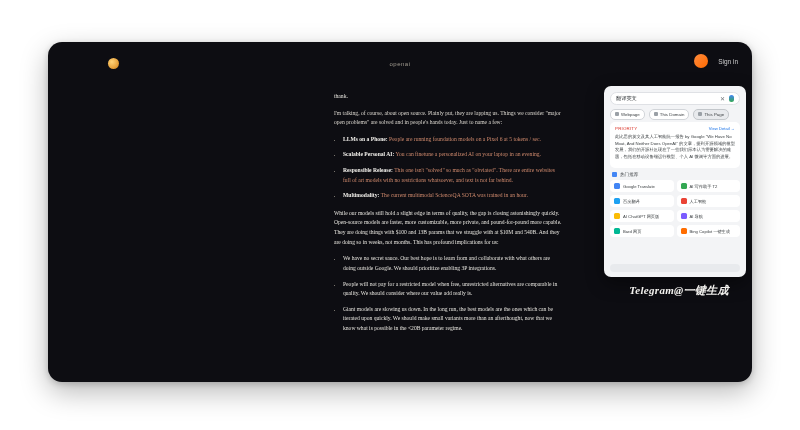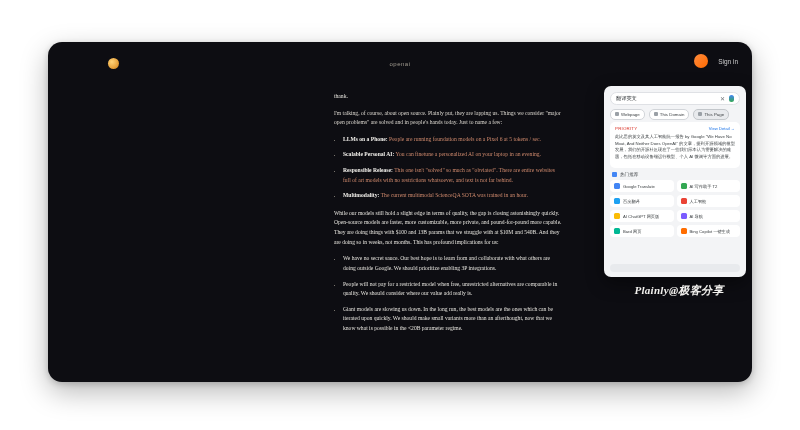--- a/index.html
+++ b/index.html
@@ -243,17 +243,17 @@
           </div>
           <div class="gcell">
             <span class="gi g8"></span>
             <span>Bing Copilot 一键生成</span>
           </div>
         </div>
 
         <div class="panel-foot"></div>
       </div>
 
-      <div class="watermark">Plainly@极客分享</div>
+      <div class="watermark">Telegram@一键生成</div>
 
     </div>
   </div>
 </div>
 
 </body></html>

